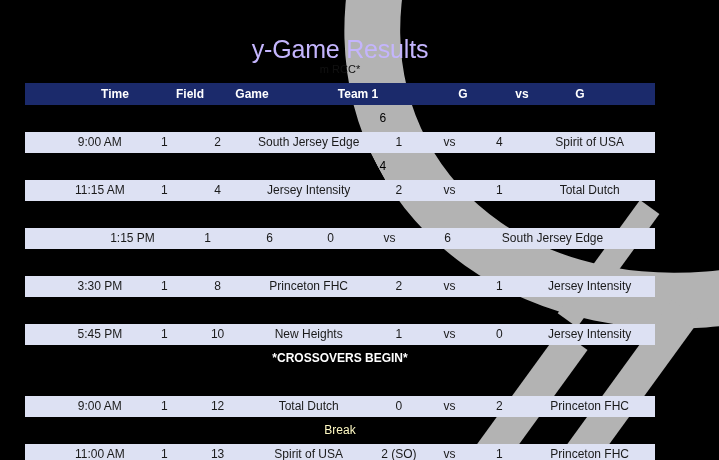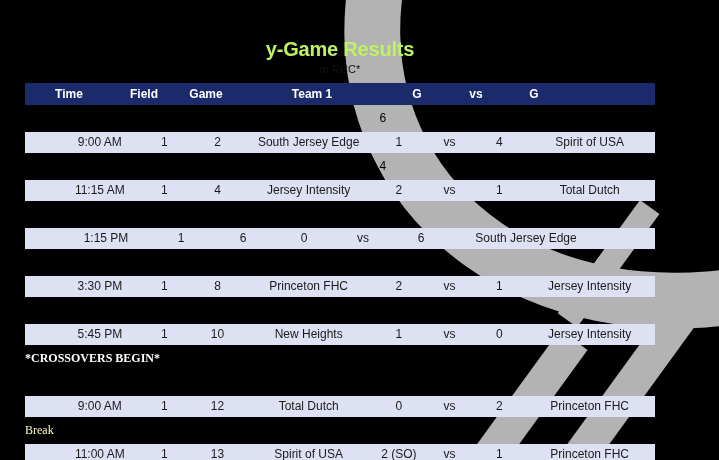--- a/index.html
+++ b/index.html
@@ -72,23 +72,23 @@
   
   #title-block {
     position: absolute;
     left: 25px;
     top: 38px;
     width: 630px;
     text-align: center;
     z-index: 5;
   }
   #page-title {
-    font-size: 20px;
-    font-weight: bold;
-    color: #bef264;
+    font-size: 25px;
+    font-weight: normal;
+    color: #c4b5fd;
     letter-spacing: -0.2px;
     line-height: 22px;
     white-space: nowrap;
   }
   #page-subtitle {
     font-size: 11px;
     font-weight: normal;
     color: #111111;
     line-height: 14px;
     margin-top: 2px;
@@ -105,20 +105,21 @@
   }
   .row {
     position: relative;
     height: 21px;
     line-height: 21px;
     display: flex;
     align-items: center;
     margin-bottom: 3px;
     font-size: 12px;
     color: #1a1a1a;
+    justify-content: center;
   }
   .row.header {
     background: #1b2a6b;
     color: #ffffff;
     font-weight: bold;
     height: 22px;
     line-height: 22px;
     margin-bottom: 3px;
   }
   .row.data {
@@ -129,21 +130,20 @@
   .row.hidden-row {
     background: transparent;
     color: #000000;
   }
   .row.note {
     background: transparent;
     color: #ffffff;
     font-weight: bold;
     height: 21px;
     line-height: 21px;
-    font-family: Liberation Serif, serif;
   }
   .row.note.dim {
     color: #fef9c3;
     font-weight: normal;
     font-size: 12px;
   }
 
   .c-time  { width: 88px;  text-align: center; }
   .c-field { width: 62px;  text-align: center; }
   .c-game  { width: 62px;  text-align: center; }

